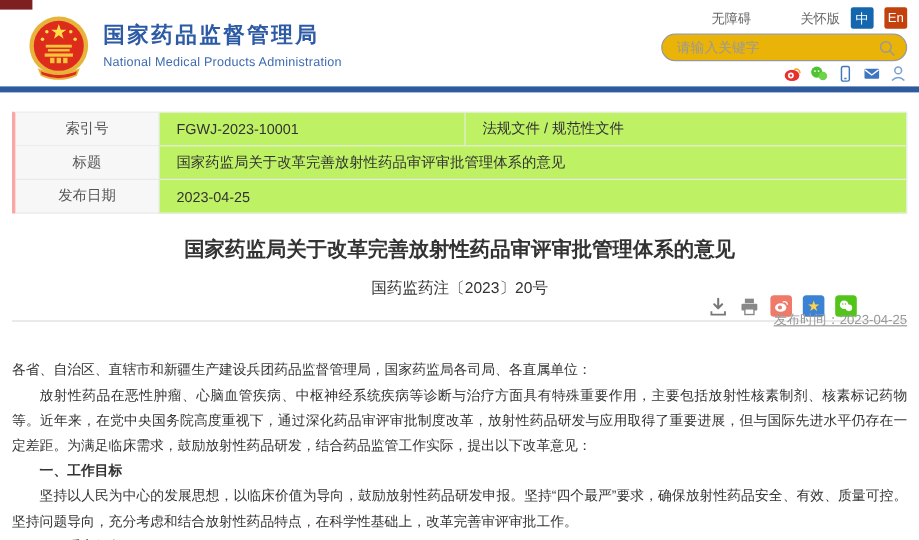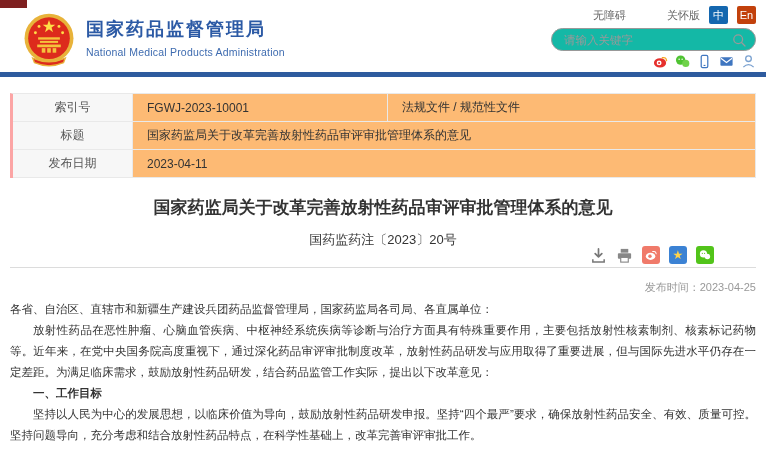--- a/index.html
+++ b/index.html
@@ -17,51 +17,51 @@
   .brand-cn { font-size:18px; font-weight:bold; color:#2c5aa5; letter-spacing:2px; }
   .brand-en { font-size:10.5px; color:#3f6cb0; margin-top:5px; letter-spacing:0.2px; }
   .utility { position:absolute; top:6px; right:10px; display:flex; align-items:center; gap:9px; font-size:11px; color:#666; }
   .utility .ulink { cursor:pointer;margin-left:32px; }
   .lang-btn { width:19px; height:18px; display:flex; align-items:center; justify-content:center; font-size:11px; border-radius:2px; cursor:pointer; }
   .lang-cn { background:#1467af; color:#fff; }
   .lang-en { background:#c2410c; color:#fff; }
   .searchbox {
     position:absolute; top:28px; right:10px; width:205px; height:23px;
     border:1px solid #999; border-radius:12px; display:flex; align-items:center;
-    padding:0 8px 0 12px; background:#14b8a6;
+    padding:0 8px 0 12px; background:#eab308;
   }
   .searchbox input {
     flex:1; border:none; outline:none; font-size:11.5px; color:#333; background:transparent;
     font-family:"Liberation Sans","DejaVu Sans",sans-serif;
   }
   .searchbox input::placeholder { color:#999; }
   .social-row { position:absolute; top:54px; right:10px; display:flex; align-items:center; gap:7px; }
   .social-row .sicon { width:15px; height:15px; display:block; cursor:pointer; }
   
   .blue-bar { position:absolute; top:72px; left:0; right:0; height:5px; background:#2e5b9e; }
   
   .meta-table { position:absolute; top:93px; left:10px; right:10px; border-top:1px solid #e9e9e9; border-left:3px solid #fca5a5; font-size:12px; }
   .meta-row { display:flex; height:28px; }
   .mcell { border-right:1px solid #e9e9e9; border-bottom:1px solid #e9e9e9; display:flex; align-items:center; }
   .mlabel { width:120px; background:#f7f7f7; color:#555; justify-content:center; }
   .mlabel2 { width:105px; }
-  .mvalue { padding-left:14px; color:#333; background:#fdba74; }
+  .mvalue { padding-left:14px; color:#333; background:#bef264; }
   .mv1 { width:255px; }
   .mgrow { flex:1; }
   
   .art-title { position:absolute; top:196px; left:30px; right:30px; text-align:center; font-size:17px; font-weight:bold; color:#333; }
   .doc-number { position:absolute; top:231px; left:30px; right:30px; text-align:center; font-size:13px; color:#333; }
   .toolbar { position:absolute; top:246px; right:52px; display:flex; align-items:center; gap:9px; }
   .tool-ico { width:17px; height:17px; display:block; cursor:pointer; }
   .share-sq { width:18px; height:18px; border-radius:3px; display:flex; align-items:center; justify-content:center; cursor:pointer; }
   .sq-weibo { background:#f07a6a; }
   .sq-star { background:#3b82d4; color:#ffd24a; font-size:12px; line-height:1; }
   .sq-wechat { background:#52c41a; }
   .pub-divider { position:absolute; top:267px; left:10px; right:10px; border-top:1px solid #dcdcdc; }
-  .pub-time { position:absolute; top:280px; right:10px; font-size:11px; color:#999; }
+  .pub-time { position:absolute; top:259px; right:10px; font-size:11px; color:#999;text-decoration:underline; }
   
   .art-body { position:absolute; top:299px; left:10px; right:10px; font-size:11.5px; line-height:21px; color:#333; text-align:justify; }
   .art-body p { margin:0; }
   .indent { text-indent:2em; }
   .sec-head { font-weight:bold; text-indent:2em; }
 </style>
 </head>
 <body>
 
 <div class="screen">
@@ -141,21 +141,21 @@
       <div class="mcell mlabel">索引号</div>
       <div class="mcell mvalue mv1">FGWJ-2023-10001</div>
       <div class="mcell mvalue mgrow">法规文件 / 规范性文件</div>
     </div>
     <div class="meta-row">
       <div class="mcell mlabel">标题</div>
       <div class="mcell mvalue mgrow">国家药监局关于改革完善放射性药品审评审批管理体系的意见</div>
     </div>
     <div class="meta-row">
       <div class="mcell mlabel">发布日期</div>
-      <div class="mcell mvalue mgrow">2023-04-11</div>
+      <div class="mcell mvalue mgrow">2023-04-25</div>
     </div>
   </div>
 
   <h1 class="art-title">国家药监局关于改革完善放射性药品审评审批管理体系的意见</h1>
   <div class="doc-number">国药监药注〔2023〕20号</div>
 
   <div class="toolbar">
     <svg class="tool-ico" viewBox="0 0 18 18">
       <path d="M9 2 v8 M5.5 7 L9 10.5 L12.5 7" fill="none" stroke="#777" stroke-width="1.8" stroke-linecap="round" stroke-linejoin="round"></path>
       <path d="M3 13 v3 h12 v-3" fill="none" stroke="#777" stroke-width="1.6"></path>

